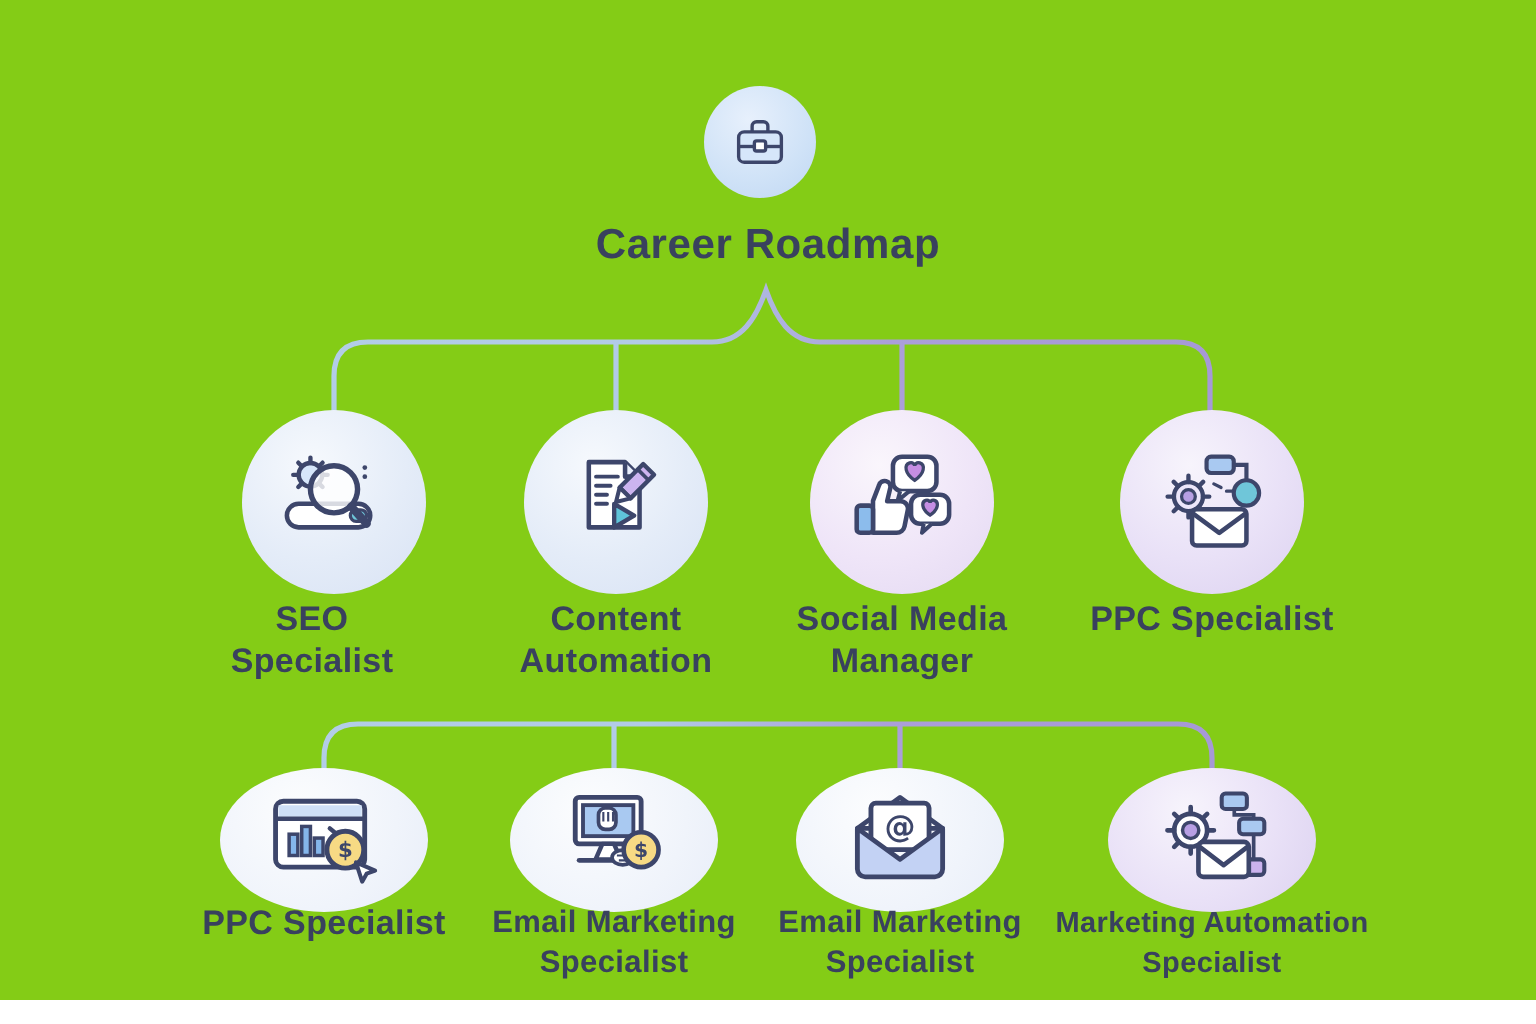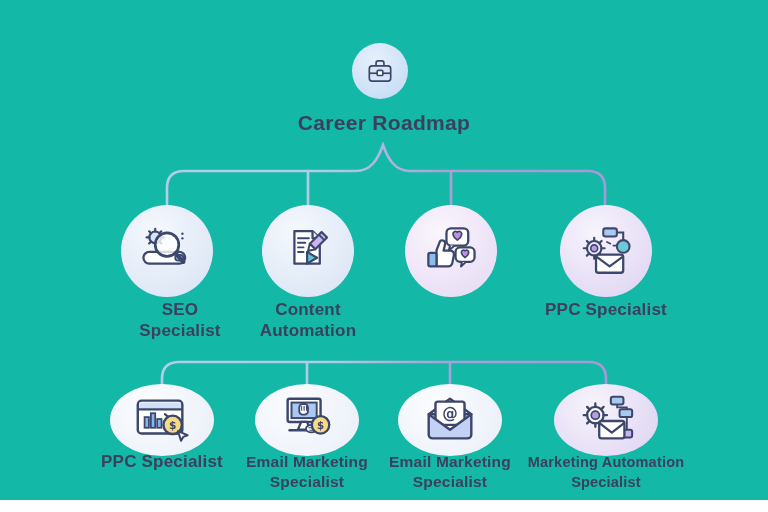--- a/index.html
+++ b/index.html
@@ -1,17 +1,17 @@
 <!DOCTYPE html>
 <html><head>
 <meta charset="utf-8">
 <style>
   html,body{margin:0;padding:0;background:#ffffff;}
   .stage{
-    position:relative;width:768px;height:500px;background:#14b8a6;overflow:hidden;
+    position:relative;width:768px;height:500px;background:#84cc16;overflow:hidden;
     font-family:"Liberation Sans",sans-serif;color:#39415e;
   }
   .root-bubble{
     position:absolute;left:352px;top:43px;width:56px;height:56px;border-radius:50%;
     background:radial-gradient(circle at 40% 30%, #e7f0fc 0%, #cfe2f7 60%, #c0d7f3 100%);
     display:flex;align-items:center;justify-content:center;
   }
   .title{
     position:absolute;left:0;top:111px;width:768px;text-align:center;
     font-size:21px;font-weight:700;letter-spacing:.3px;color:#39415e;
@@ -153,32 +153,33 @@
   <svg class="connectors" viewBox="0 0 768 512">
     <path d="M167,206 V188 Q167,171 184,171 H356 C371,171 378,159 383,145 C388,159 395,171 410,171 H588 Q605,171 605,188 V206 M308,171 V206 M451,171 V206" fill="none" stroke="url(#lineGrad)" stroke-width="2.6" stroke-linecap="round"></path>
     <path d="M162,385 V379 Q162,362 179,362 H589 Q606,362 606,379 V385 M307,362 V385 M450,362 V385" fill="none" stroke="url(#lineGrad)" stroke-width="2.6" stroke-linecap="round"></path>
   </svg>
 
 <div class="bubble tint-blue" style="left: 121px; top: 205px; width: 92px; height: 92px;">
       <svg width="58" height="58" class="node-icon">
         <use href="#ic-seo"></use>
       </svg>
     </div>
-    <div class="label" style="left: 124px; top: 299px; width: 112px; font-size: 17px; line-height: 21px;">SEO Specialist</div>
+    <div class="label" style="left: 100px; top: 299px; width: 112px; font-size: 17px; line-height: 21px;">SEO Specialist</div>
     <div class="bubble tint-blue" style="left: 262px; top: 205px; width: 92px; height: 92px;">
       <svg width="58" height="58" class="node-icon">
         <use href="#ic-content"></use>
       </svg>
     </div>
     <div class="label" style="left: 252px; top: 299px; width: 112px; font-size: 17px; line-height: 21px;">Content Automation</div>
     <div class="bubble tint-pink" style="left: 405px; top: 205px; width: 92px; height: 92px;">
       <svg width="58" height="58" class="node-icon">
         <use href="#ic-social"></use>
       </svg>
     </div>
+    <div class="label" style="left: 385px; top: 299px; width: 132px; font-size: 17px; line-height: 21px;">Social Media Manager</div>
     <div class="bubble tint-purple" style="left: 560px; top: 205px; width: 92px; height: 92px;">
       <svg width="58" height="58" class="node-icon">
         <use href="#ic-ppc-flow"></use>
       </svg>
     </div>
     <div class="label" style="left: 531px; top: 299px; width: 150px; font-size: 17px; line-height: 21px;">PPC Specialist</div>
     <div class="bubble tint-light" style="left: 110px; top: 384px; width: 104px; height: 72px;">
       <svg width="62" height="62" class="node-icon">
         <use href="#ic-ppc-chart"></use>
       </svg>

